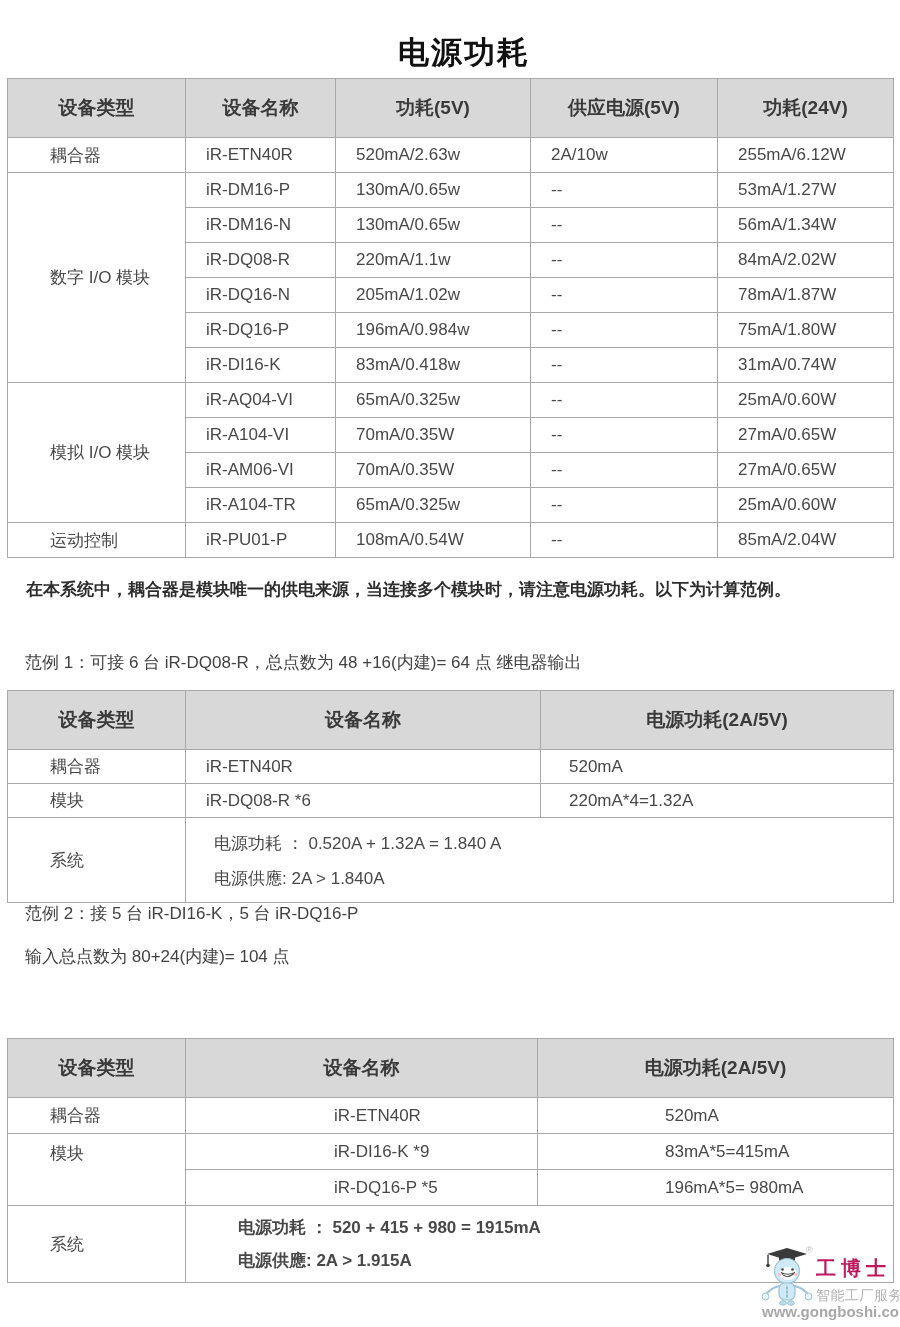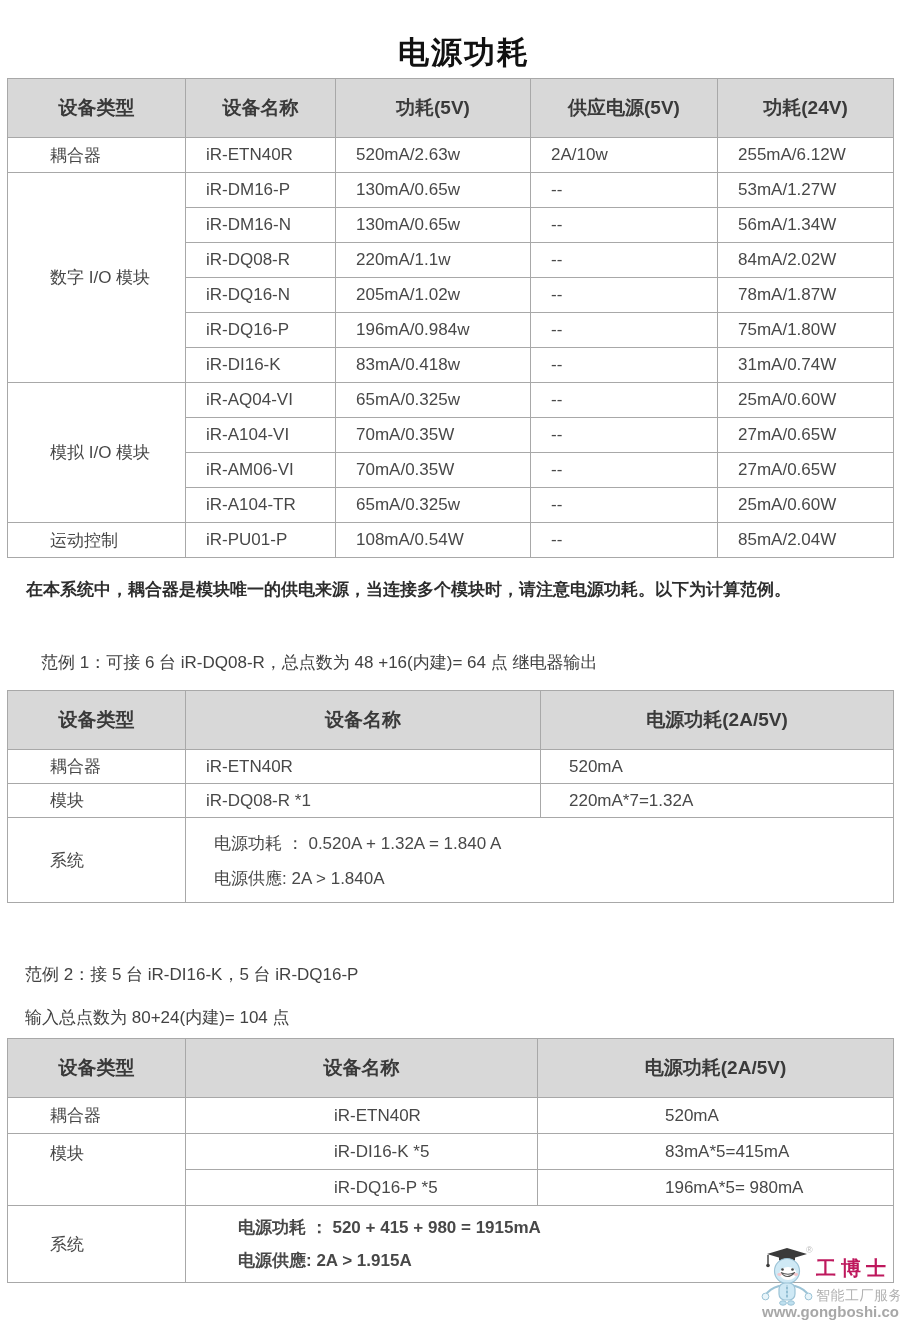--- a/index.html
+++ b/index.html
@@ -52,35 +52,35 @@
     top: 577px; left: 25px;
     width: 865px;
     margin: 1px;
     font-size: 17px;
     font-weight: 700;
     color: #2d2d2d;
     line-height: 24px;
   }
   .caption1 {
     position: absolute;
-    top: 651px; left: 41px;
+    top: 651px; left: 25px;
     margin: 0;
     font-size: 17px;
     color: #424242;
     line-height: 24px;
   }
 
   .t2 { position: absolute; top: 690px; left: 7px; width: 886px; }
   .t2 th { height: 36px; }
   .t2 td { height: 34px; }
   .t2 td.power { padding-left: 28px; }
 
   .caption2 {
     position: absolute;
-    top: 953px; left: 25px;
+    top: 892px; left: 25px;
     margin: 0;
     font-size: 17px;
     color: #424242;
     line-height: 43px;
   }
   .caption2 .indent { }
 
   .t3 { position: absolute; top: 1038px; left: 7px; width: 886px; }
   .t3 th { height: 36px; }
   .t3 td { height: 36px; }
@@ -237,22 +237,22 @@
       </tr>
     </thead>
     <tbody>
       <tr>
         <td class="c1">耦合器</td>
         <td class="name">iR-ETN40R</td>
         <td class="power">520mA</td>
       </tr>
       <tr>
         <td class="c1">模块</td>
-        <td class="name">iR-DQ08-R *1</td>
-        <td class="power">220mA*7=1.32A</td>
+        <td class="name">iR-DQ08-R *6</td>
+        <td class="power">220mA*4=1.32A</td>
       </tr>
       <tr>
         <td class="c1">系统</td>
         <td class="sys-cell" colspan="2">
           <div class="sys-line">电源功耗 ： 0.520A + 1.32A = 1.840 A</div>
           <div class="sys-line">电源供應: 2A &gt; 1.840A</div>
         </td>
       </tr>
     </tbody>
   </table>
@@ -276,21 +276,21 @@
       </tr>
     </thead>
     <tbody>
       <tr>
         <td class="c1">耦合器</td>
         <td class="name">iR-ETN40R</td>
         <td class="power">520mA</td>
       </tr>
       <tr>
         <td class="c1 module-type" rowspan="2">模块</td>
-        <td class="name">iR-DI16-K *5</td>
+        <td class="name">iR-DI16-K *9</td>
         <td class="power">83mA*5=415mA</td>
       </tr>
       <tr>
         <td class="name">iR-DQ16-P *5</td>
         <td class="power">196mA*5= 980mA</td>
       </tr>
       <tr>
         <td class="c1">系统</td>
         <td class="sys-cell" colspan="2">
           <div class="sys-line">电源功耗 ： 520 + 415 + 980 = 1915mA</div>

